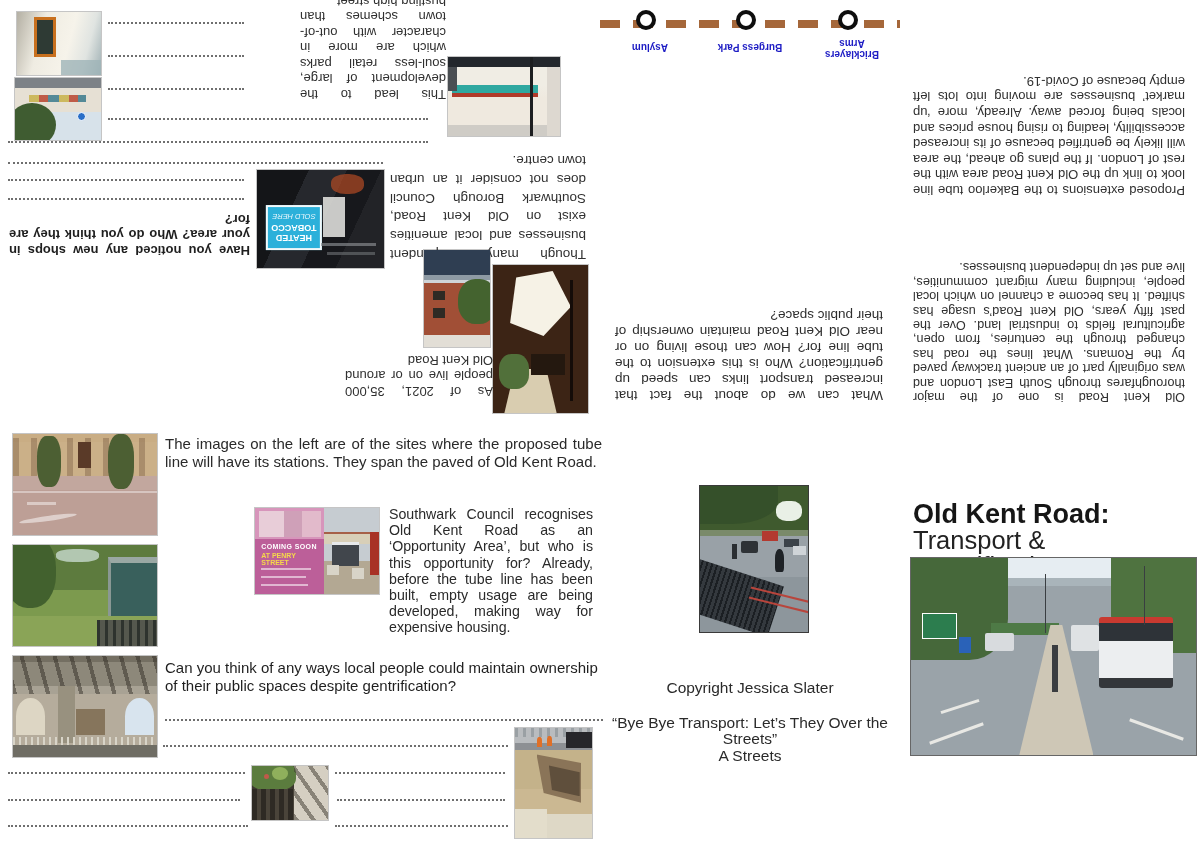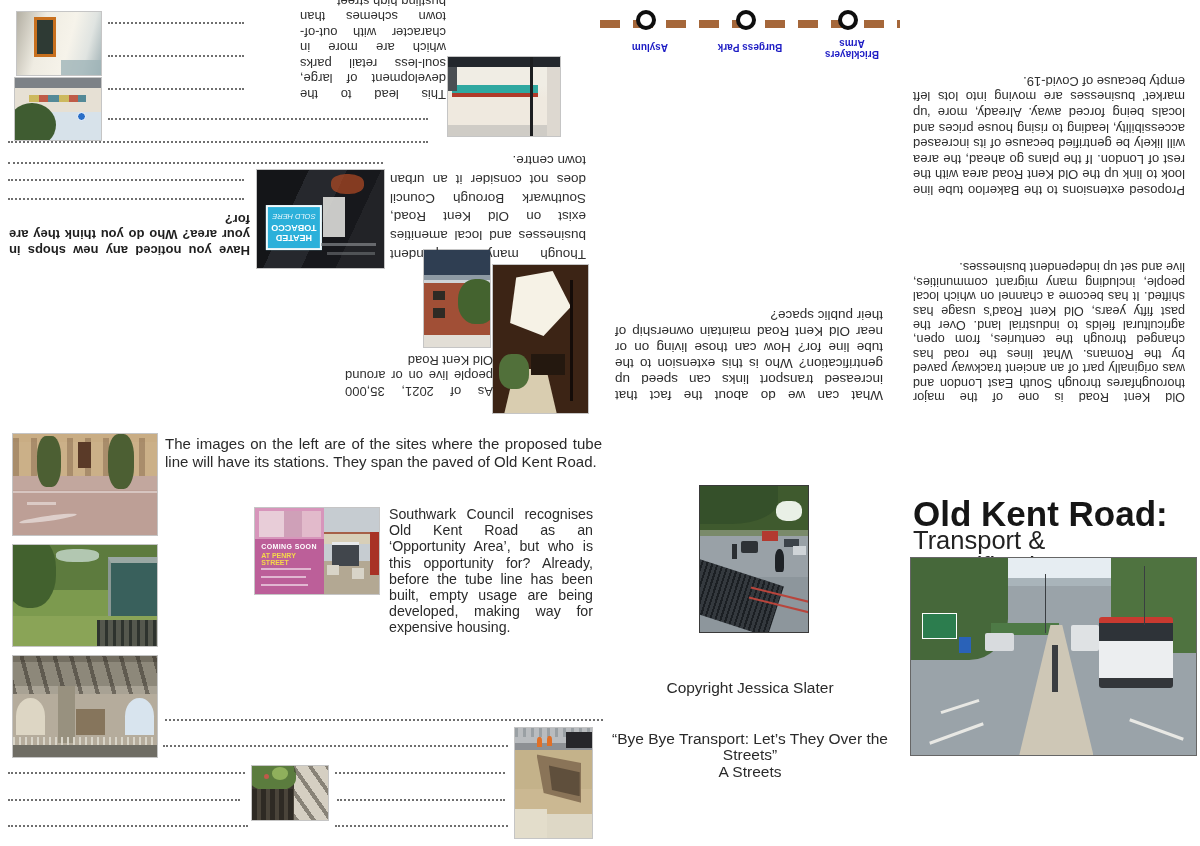--- a/index.html
+++ b/index.html
@@ -138,20 +138,21 @@
   <div class="ph" style="left:13px;top:656px;width:144px;height:101px;background:linear-gradient(180deg,#746f62 0 6%,#8d887a 6% 30%,#a8a294 30% 38%,#b5ac9c 38% 100%);">
     <div style="left:0;top:0;width:100%;height:38%;background:repeating-linear-gradient(75deg,rgba(40,35,28,.45) 0 4px,rgba(0,0,0,0) 4px 16px);"></div>
     <div style="left:31%;top:30%;width:12%;height:56%;background:#98917f;"></div>
     <div style="left:2%;top:42%;width:20%;height:36%;background:#ddd6c4;border-radius:50% 50% 0 0;"></div>
     <div style="right:2%;top:42%;width:20%;height:36%;background:#d8e4ee;border-radius:50% 50% 0 0;"></div>
     <div style="left:44%;top:52%;width:20%;height:26%;background:#86755c;"></div>
     <div style="left:0;bottom:12%;width:100%;height:8%;background:repeating-linear-gradient(90deg,#d8d4c8 0 2px,rgba(0,0,0,0) 2px 6px);"></div>
     <div style="left:0;bottom:0;width:100%;height:12%;background:#6f6d64;"></div>
   </div>
 
+  <div class="abs" style="left:165px;top:659px;width:438px;font-size:15px;line-height:17.5px;color:#1f1f1f;">Can you think of any ways local people could maintain ownership of their public spaces despite gentrification?</div>
 
   <div class="dot" style="left:165px;top:719px;width:438px;"></div>
   <div class="dot" style="left:163px;top:745px;width:345px;"></div>
   <div class="dot" style="left:8px;top:772px;width:237px;"></div>
   <div class="dot" style="left:335px;top:772px;width:170px;"></div>
   <div class="dot" style="left:8px;top:799px;width:232px;"></div>
   <div class="dot" style="left:337px;top:799px;width:168px;"></div>
   <div class="dot" style="left:8px;top:825px;width:240px;"></div>
   <div class="dot" style="left:335px;top:825px;width:173px;"></div>
 
@@ -181,26 +182,26 @@
     <div style="right:8%;top:36%;width:14%;height:6%;background:#3c434a;"></div>
     <div style="right:2%;top:41%;width:12%;height:6%;background:#cfd4d8;"></div>
     <div style="right:22%;top:43%;width:9%;height:16%;background:#1e2226;border-radius:40% 40% 20% 20%;"></div>
     <div style="left:30%;top:40%;width:4%;height:10%;background:#2a2e32;"></div>
     <div style="left:-12%;top:58%;width:84%;height:36%;background:repeating-linear-gradient(90deg,#1b1f23 0 2px,#34393e 2px 5px);transform:rotate(18deg);"></div>
     <div style="left:46%;top:74%;width:58%;height:2px;background:#b8453c;transform:rotate(14deg);"></div>
     <div style="left:44%;top:81%;width:58%;height:2px;background:#b8453c;transform:rotate(14deg);"></div>
   </div>
 
   <div class="abs" style="left:600px;top:680px;width:300px;text-align:center;font-size:15.5px;line-height:16.5px;color:#2a2a2a;">
-    <p style="margin-bottom:34px;">Copyright  Jessica Slater</p>
+    <p style="margin-bottom:18px;">Copyright  Jessica Slater</p>
     <p>“Bye Bye Transport: Let’s They Over the Streets”</p>
     <p style="margin-bottom:20px;">A Streets</p>
   </div>
 
-  <div class="abs" style="left:913px;top:501px;font-size:35px;line-height:26px;font-weight:600;color:#161616;">Old Kent Road:</div>
+  <div class="abs" style="left:913px;top:501px;font-size:27px;line-height:26px;font-weight:600;color:#161616;">Old Kent Road:</div>
   <div class="abs" style="left:913px;top:527px;font-size:25.5px;line-height:26px;font-weight:300;color:#222;">Transport &amp; Gentrification</div>
 
   <div class="ph" style="left:911px;top:558px;width:285px;height:197px;box-shadow:0 0 0 1px #666;background:linear-gradient(180deg,#e6edf2 0 10%,#a9b4ba 10% 14%,#9aa3a9 14% 100%);">
     <div style="left:0;top:0;width:34%;height:52%;background:#46683a;border-radius:0 0 40% 0;"></div>
     <div style="right:0;top:0;width:30%;height:48%;background:#4f7340;border-radius:0 0 0 40%;"></div>
     <div style="left:28%;top:33%;width:24%;height:6%;background:#4e7a46;"></div>
     <div style="left:38%;bottom:0;width:26%;height:66%;background:#cec7b6;clip-path:polygon(42% 0,58% 0,100% 100%,0 100%);"></div>
     <div style="left:49.5%;bottom:32%;width:2%;height:24%;background:#3a3d40;"></div>
     <div style="left:4%;top:28%;width:12%;height:13%;background:#2c7d4e;border:1px solid #fff;"></div>
     <div style="left:17%;top:40%;width:4%;height:8%;background:#2a62b8;"></div>

